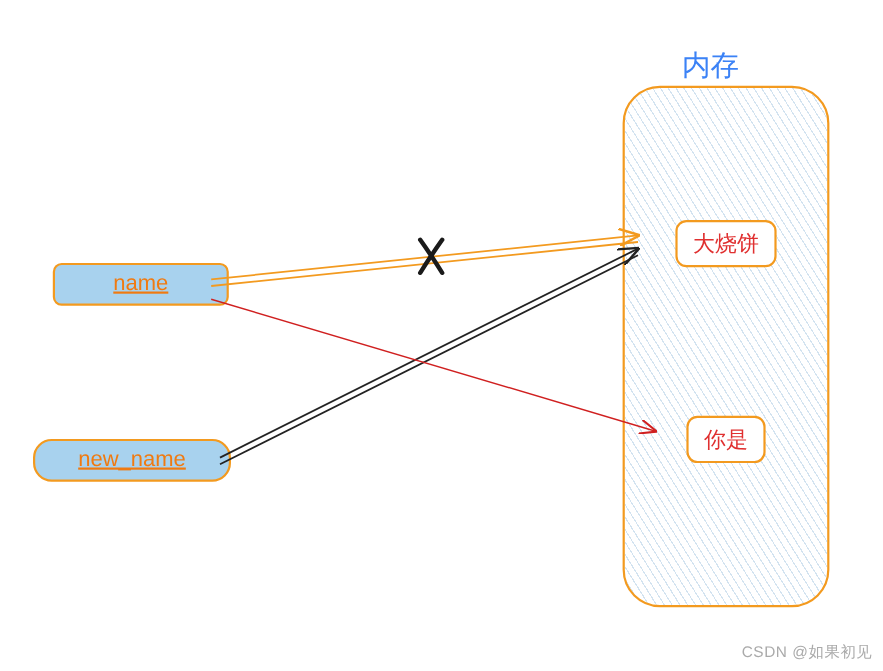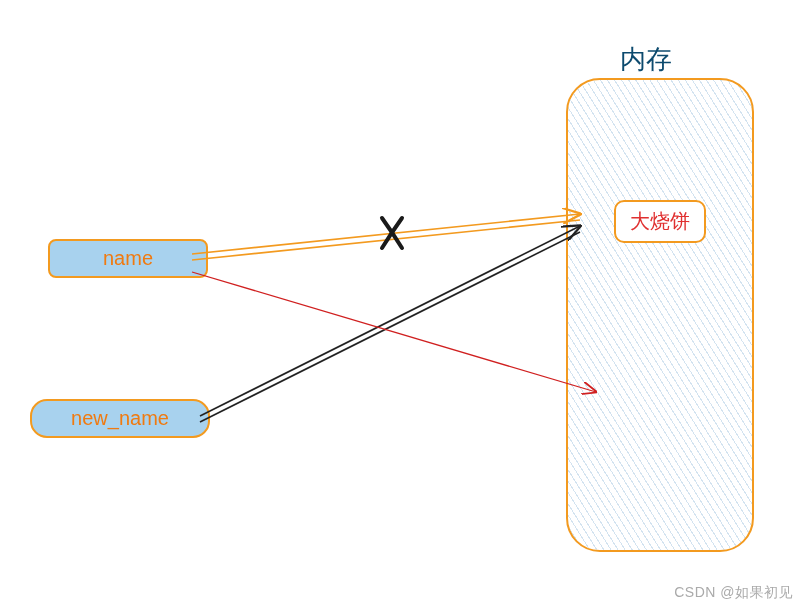--- a/index.html
+++ b/index.html
@@ -20,30 +20,31 @@
   }
   .var-box {
     position: absolute;
     background: #a8d2ee;
     border: 2px solid #f39a1f;
     border-radius: 8px;
     padding: 6px 18px;
     font-size: 20px;
     color: #f07a10;
     text-align: center;
+    text-decoration: underline;
   }
   #var-name   { left: 48px;  top: 239px; width: 120px; }
   #var-new    { left: 30px;  top: 399px; width: 140px; border-radius: 17px; }
 
   .memory-title {
     position: absolute;
     left: 620px;
     top: 42px;
     font-size: 26px;
-    color: #0c4a6e;
+    color: #3b82f6;
   }
   .memory-box {
     position: absolute;
     left: 566px;
     top: 78px;
     width: 184px;
     height: 470px;
     border: 2.5px solid #f39a1f;
     border-radius: 34px;
     overflow: hidden;
@@ -91,20 +92,21 @@
 
   <div id="var-name" class="var-box">name</div>
 
   <div id="var-new" class="var-box">new_name</div>
 
   <div class="memory-title">内存</div>
 
   <div class="memory-box">
     <div class="hatch"></div>
     <div id="cell-1" class="cell">大烧饼</div>
+    <div id="cell-2" class="cell">你是</div>
   </div>
 
   <svg class="canvas" width="803" height="610" style="pointer-events:none">
     <defs>
       <marker id="ah-orange" markerWidth="12" markerHeight="10" refX="11" refY="5" orient="auto">
         <path d="M0,0 L12,5 L0,10" fill="none" stroke="#f39a1f" stroke-width="1.4"></path>
       </marker>
       <marker id="ah-black" markerWidth="12" markerHeight="10" refX="11" refY="5" orient="auto">
         <path d="M0,0 L12,5 L0,10" fill="none" stroke="#222" stroke-width="1.4"></path>
       </marker>

